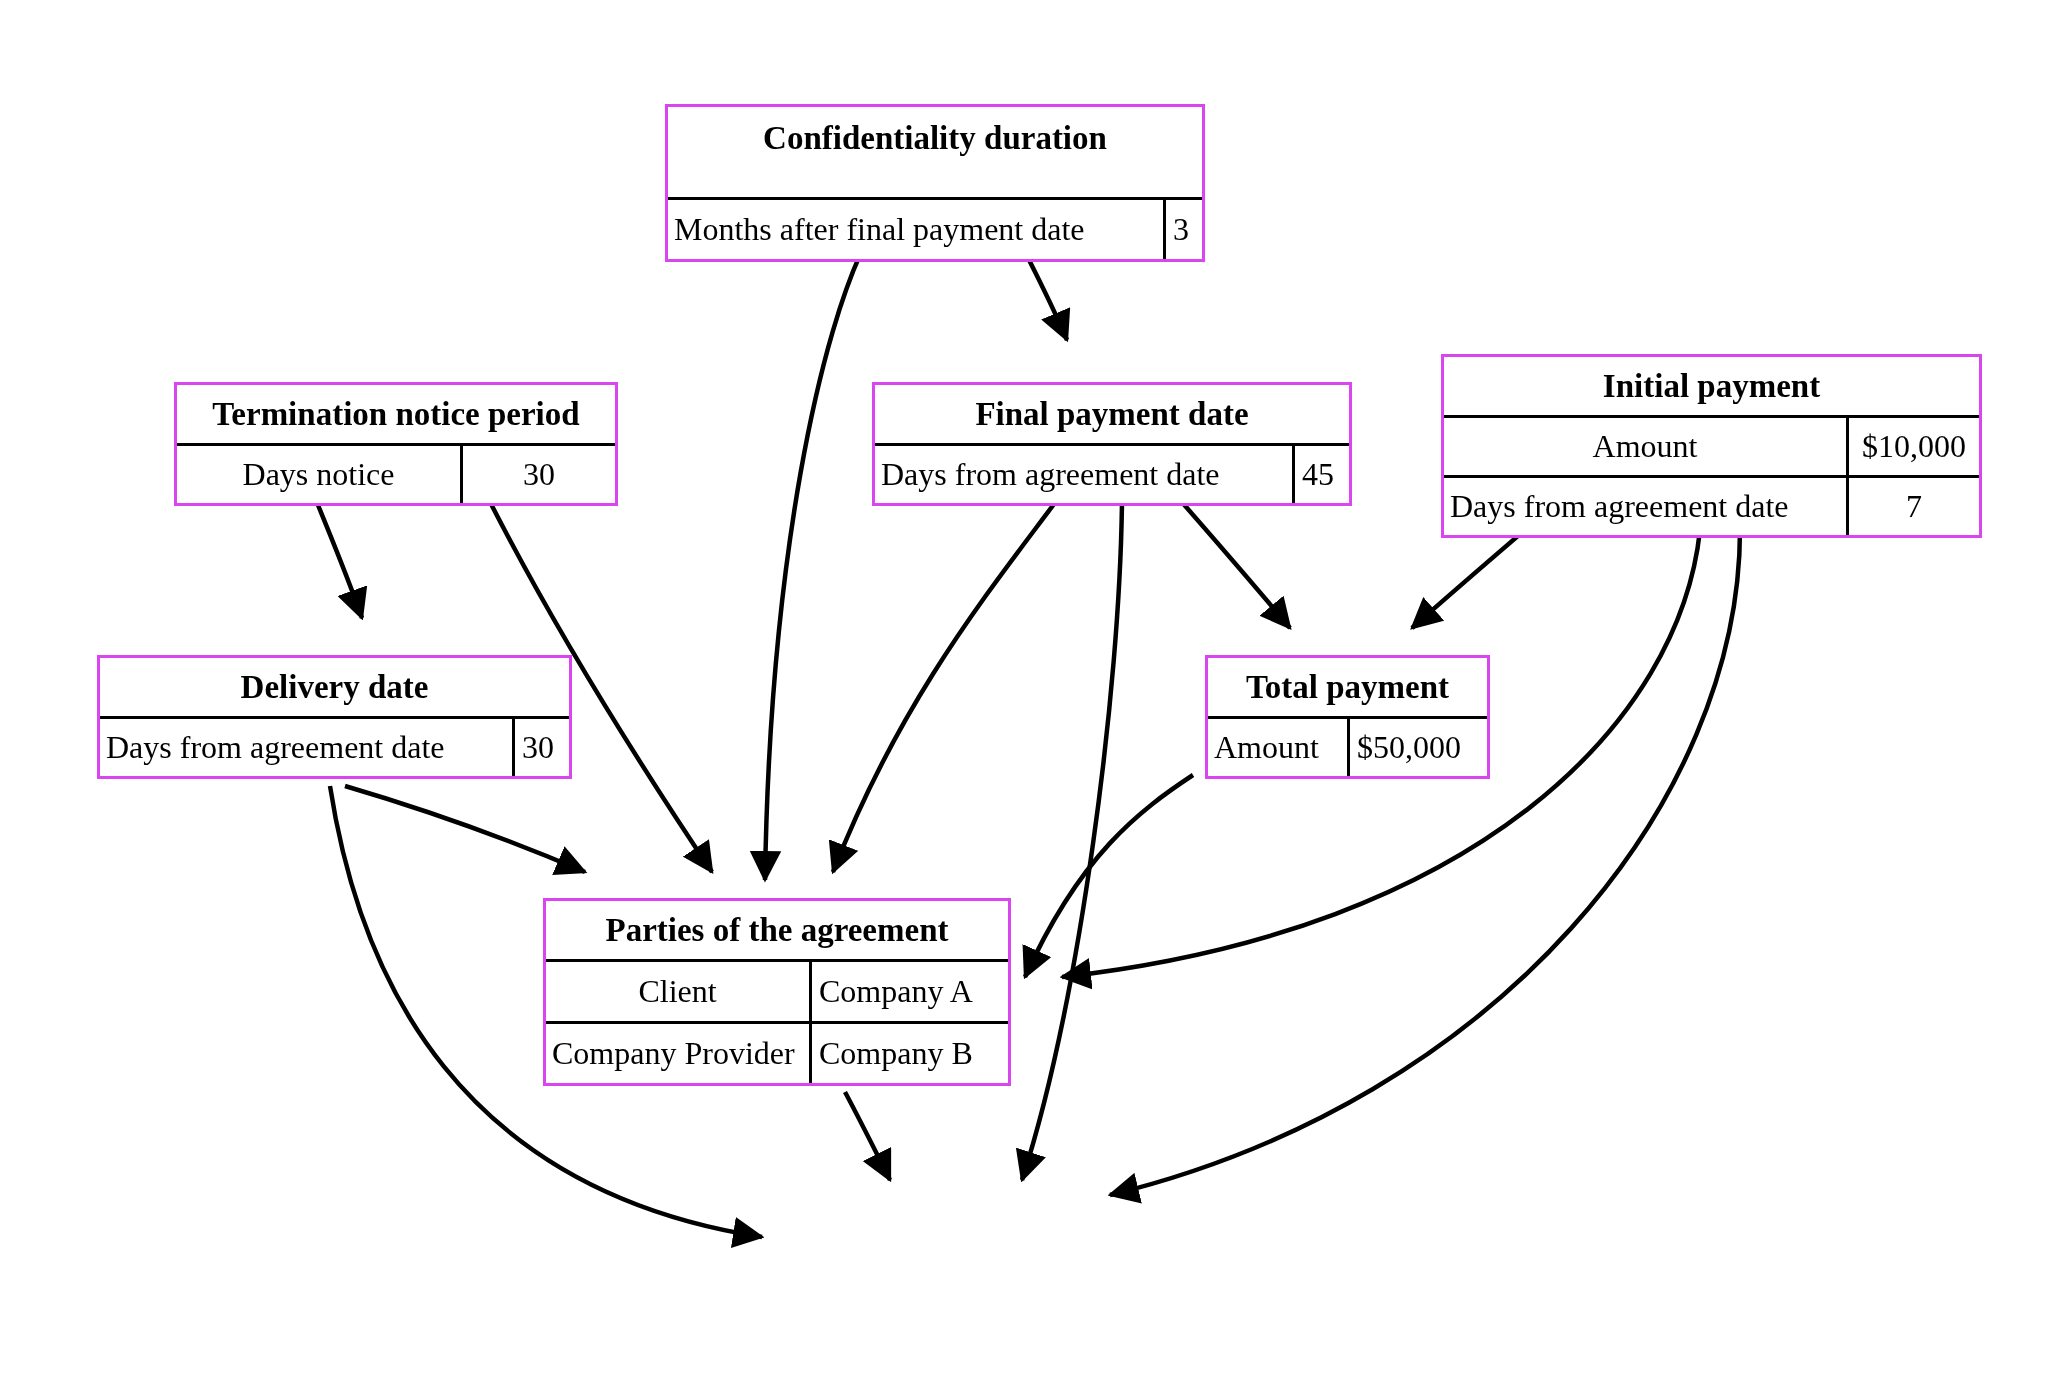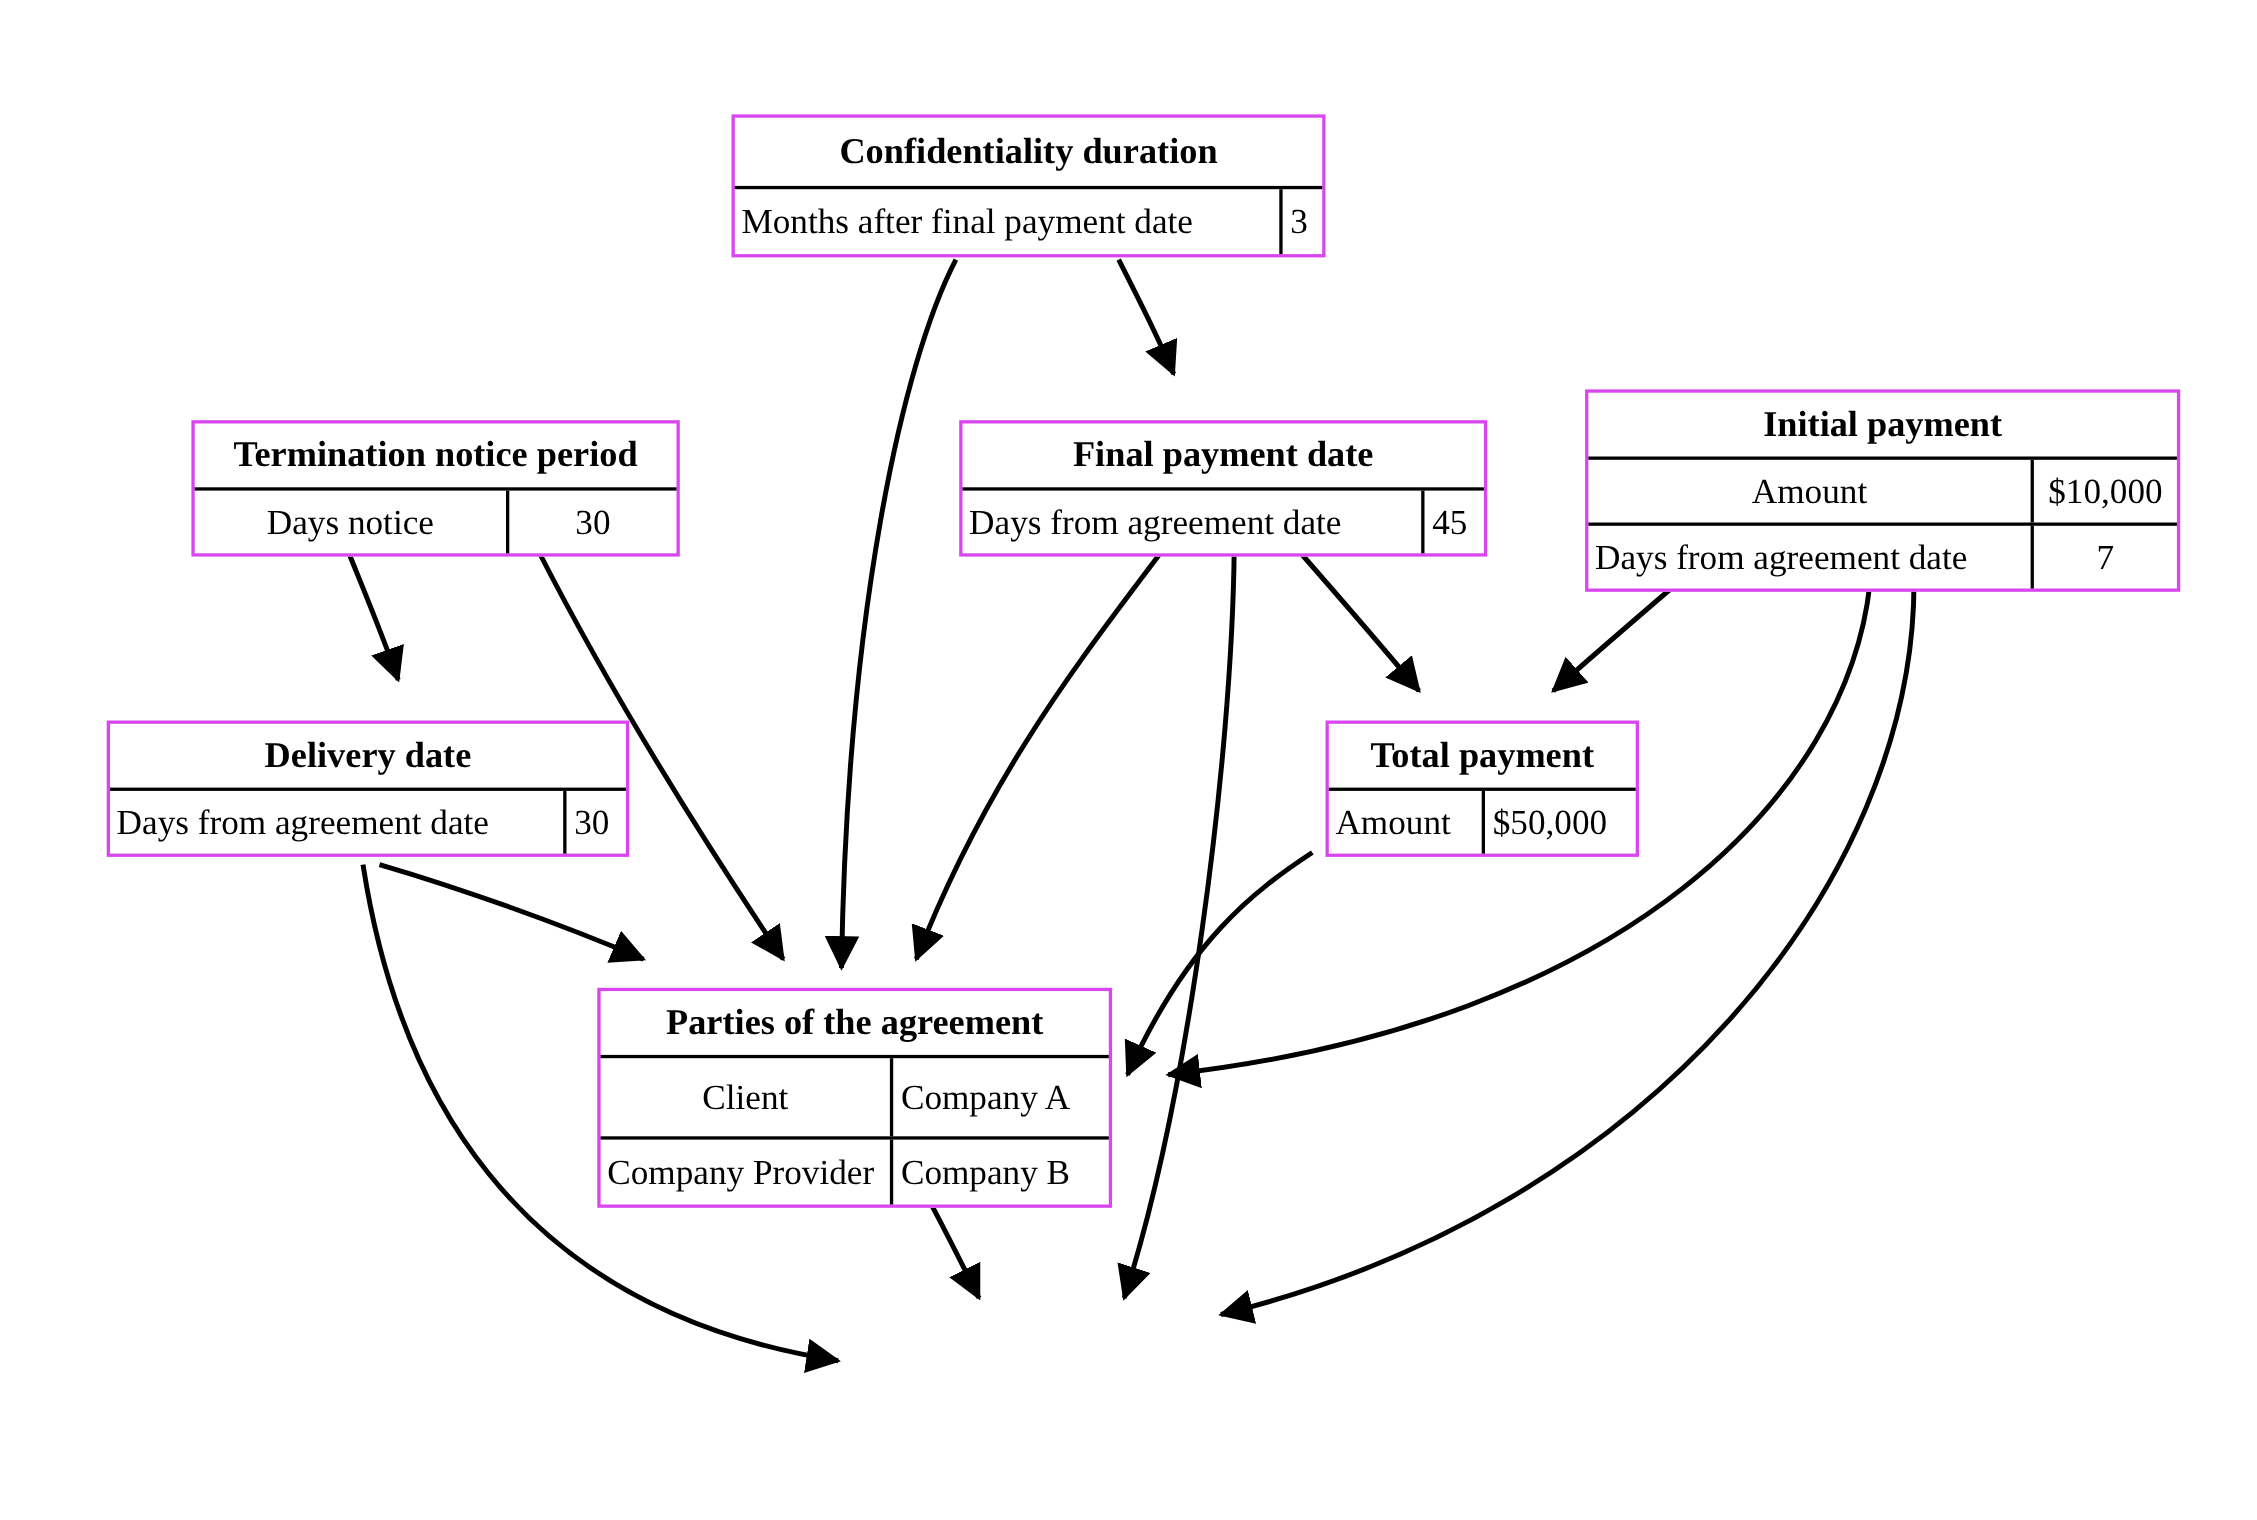--- a/index.html
+++ b/index.html
@@ -101,21 +101,21 @@
       <path d="M 330 786 C 360 980 460 1190 762 1237"></path>
 
       <path d="M 1193 775 C 1140 810 1080 855 1025 977"></path>
 
       <path d="M 845 1092 C 860 1120 875 1150 890 1180"></path>
     </g>
   </svg>
 
   <div class="node" style="left:665px; top:104px; width:540px;">
     <div class="node-title" style="height:62px; font-size:33px;">Confidentiality duration</div>
-    <div class="node-row" style="height:62px;">
+    <div class="node-row" style="height:62px;margin-top:28px;">
       <div class="cell cell-left" style="width:495px; font-size:32px;">Months after final payment date</div>
       <div class="cell cell-val cell-left" style="width:39px; font-size:32px; padding-left:7px;">3</div>
     </div>
   </div>
 
   <div class="node" style="left:174px; top:382px; width:444px;">
     <div class="node-title" style="height:58px; font-size:33px;">Termination notice period</div>
     <div class="node-row" style="height:60px;">
       <div class="cell cell-key" style="width:283px; font-size:32px;">Days notice</div>
       <div class="cell cell-val" style="width:155px; font-size:32px;">30</div>
@@ -153,21 +153,21 @@
   <div class="node" style="left:1205px; top:655px; width:285px;">
     <div class="node-title" style="height:58px; font-size:33px;">Total payment</div>
     <div class="node-row" style="height:60px;">
       <div class="cell cell-left" style="width:139px; font-size:32px;">Amount</div>
       <div class="cell cell-val cell-left" style="width:140px; font-size:32px; padding-left:7px;">$50,000</div>
     </div>
   </div>
 
   <div class="node" style="left:543px; top:898px; width:468px;">
     <div class="node-title" style="height:58px; font-size:33px;">Parties of the agreement</div>
-    <div class="node-row" style="height:74px;">
+    <div class="node-row" style="height:62px;">
       <div class="cell cell-key" style="width:263px; font-size:32px;">Client</div>
       <div class="cell cell-val cell-left" style="width:199px; font-size:32px; padding-left:7px;">Company A</div>
     </div>
     <div class="node-row" style="height:62px;">
       <div class="cell cell-left" style="width:263px; font-size:32px;">Company Provider</div>
       <div class="cell cell-val cell-left" style="width:199px; font-size:32px; padding-left:7px;">Company B</div>
     </div>
   </div>
 
 

